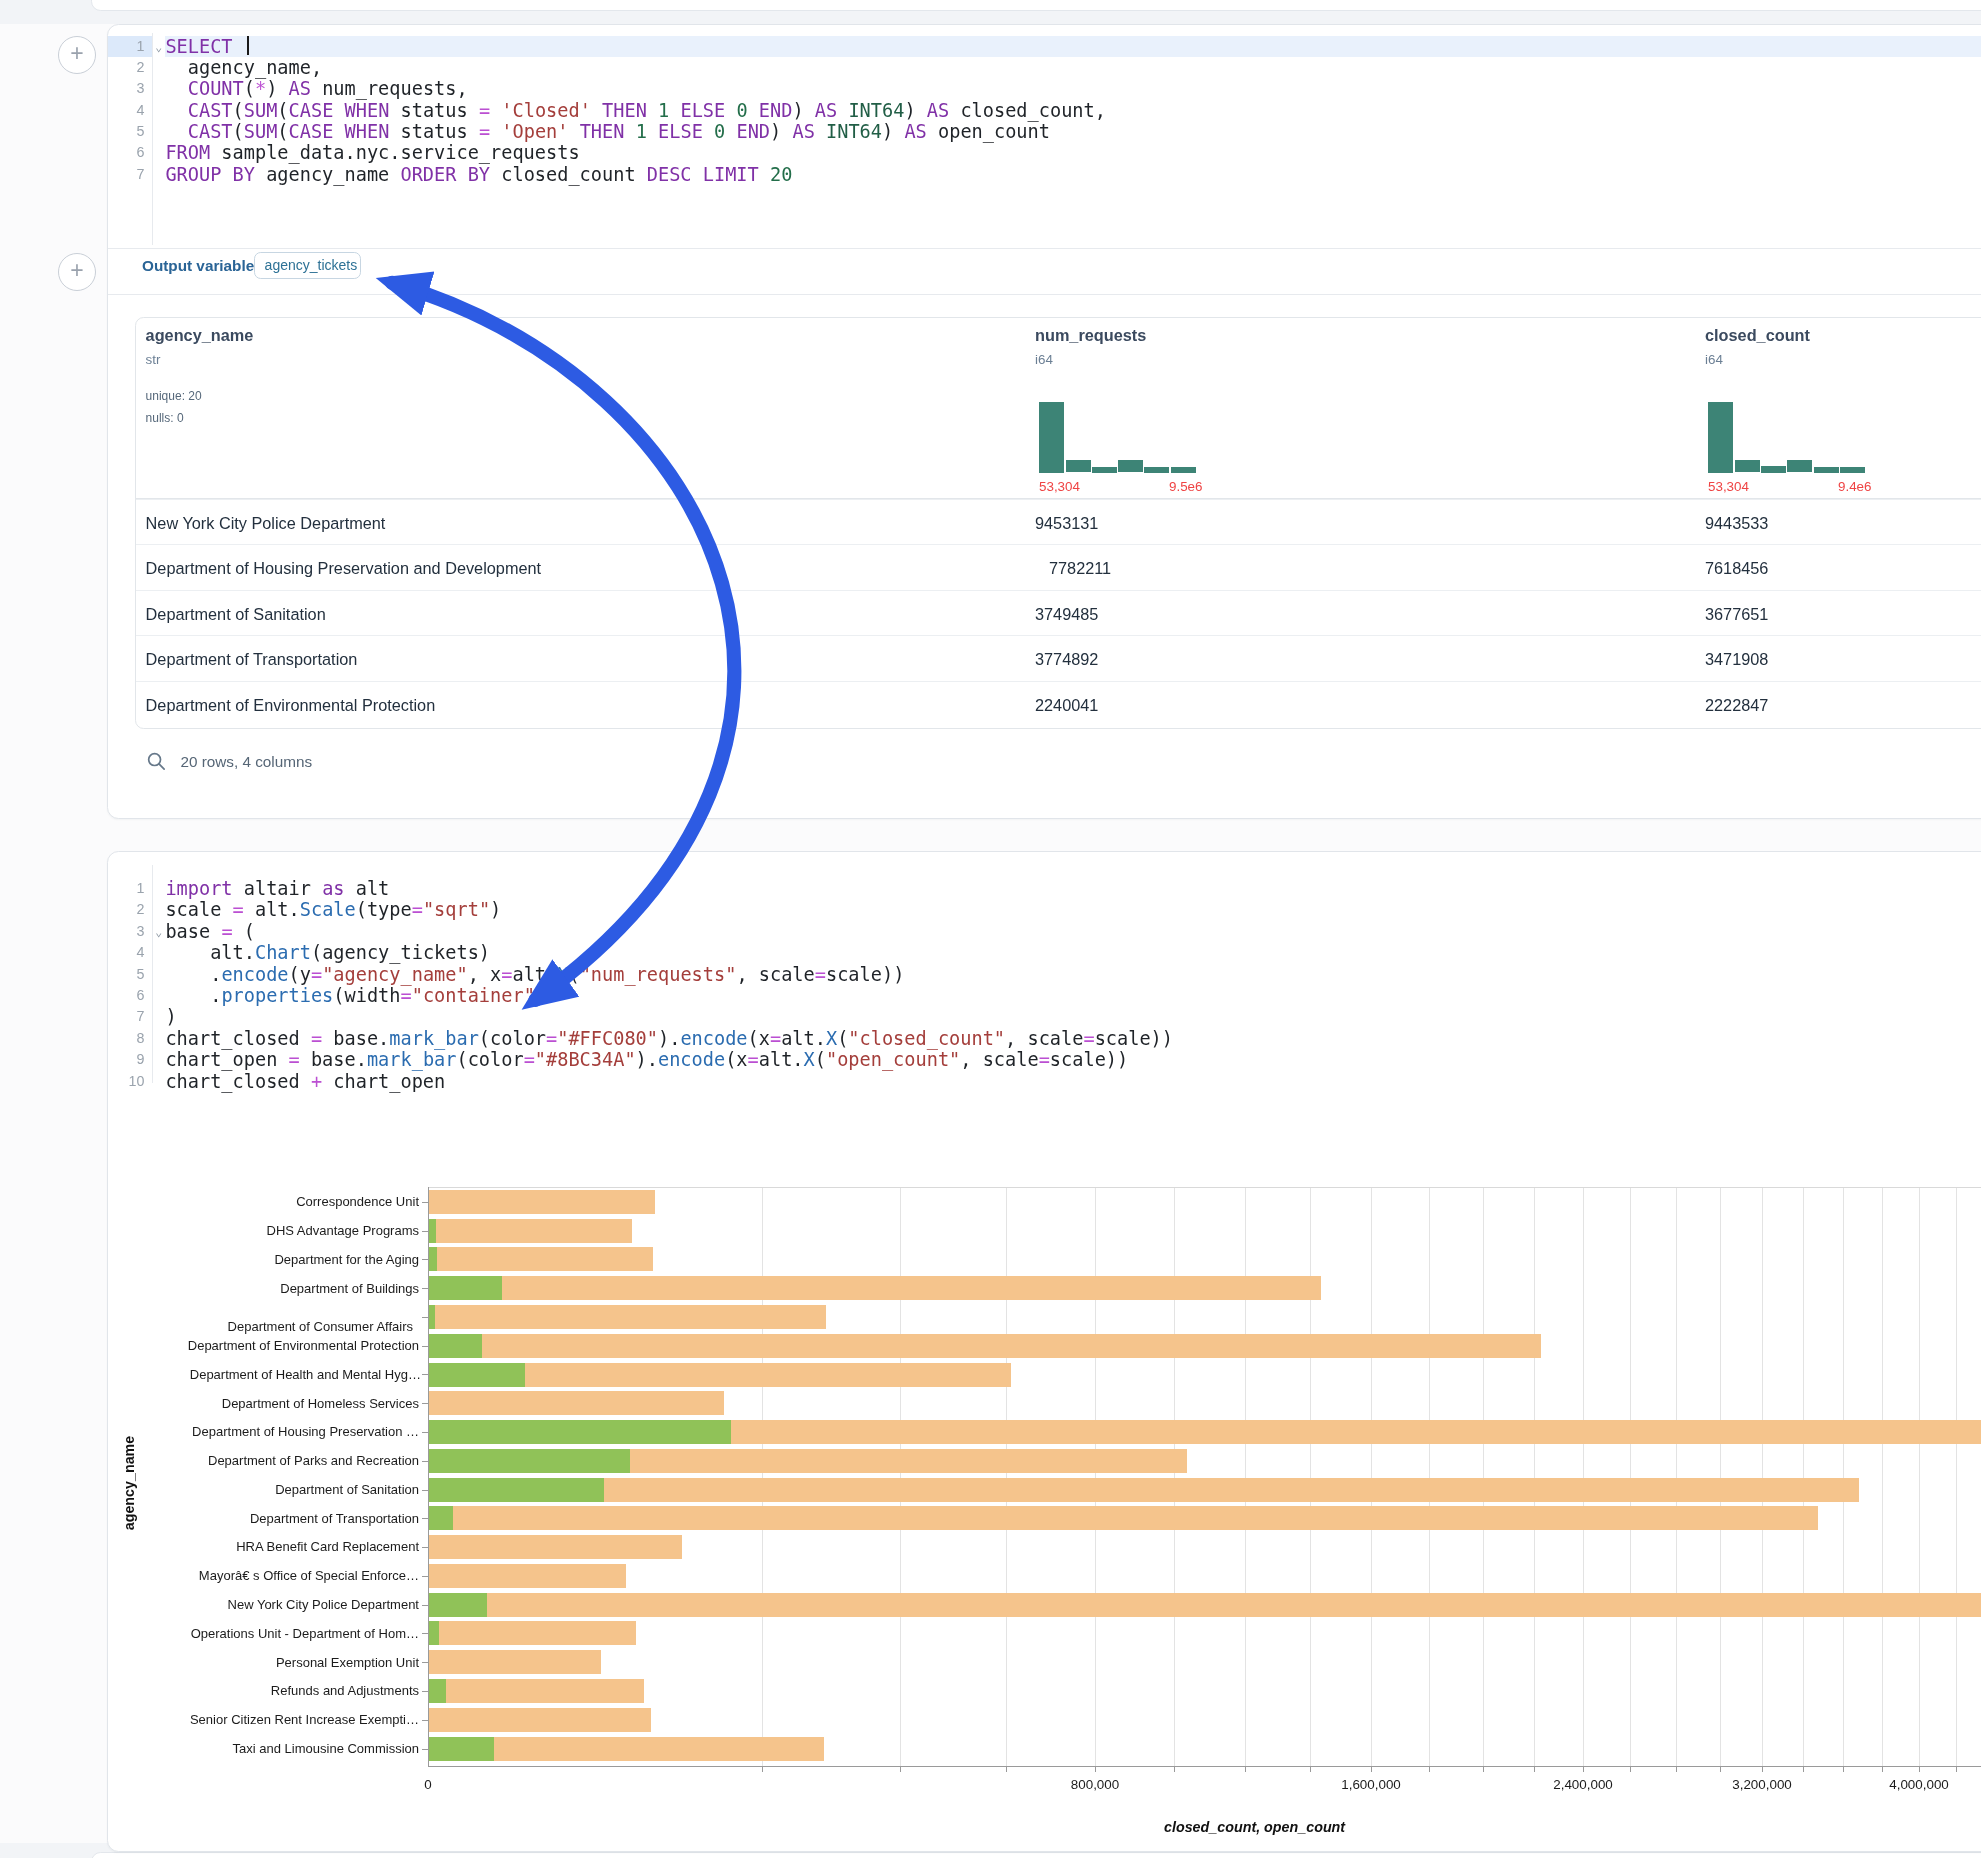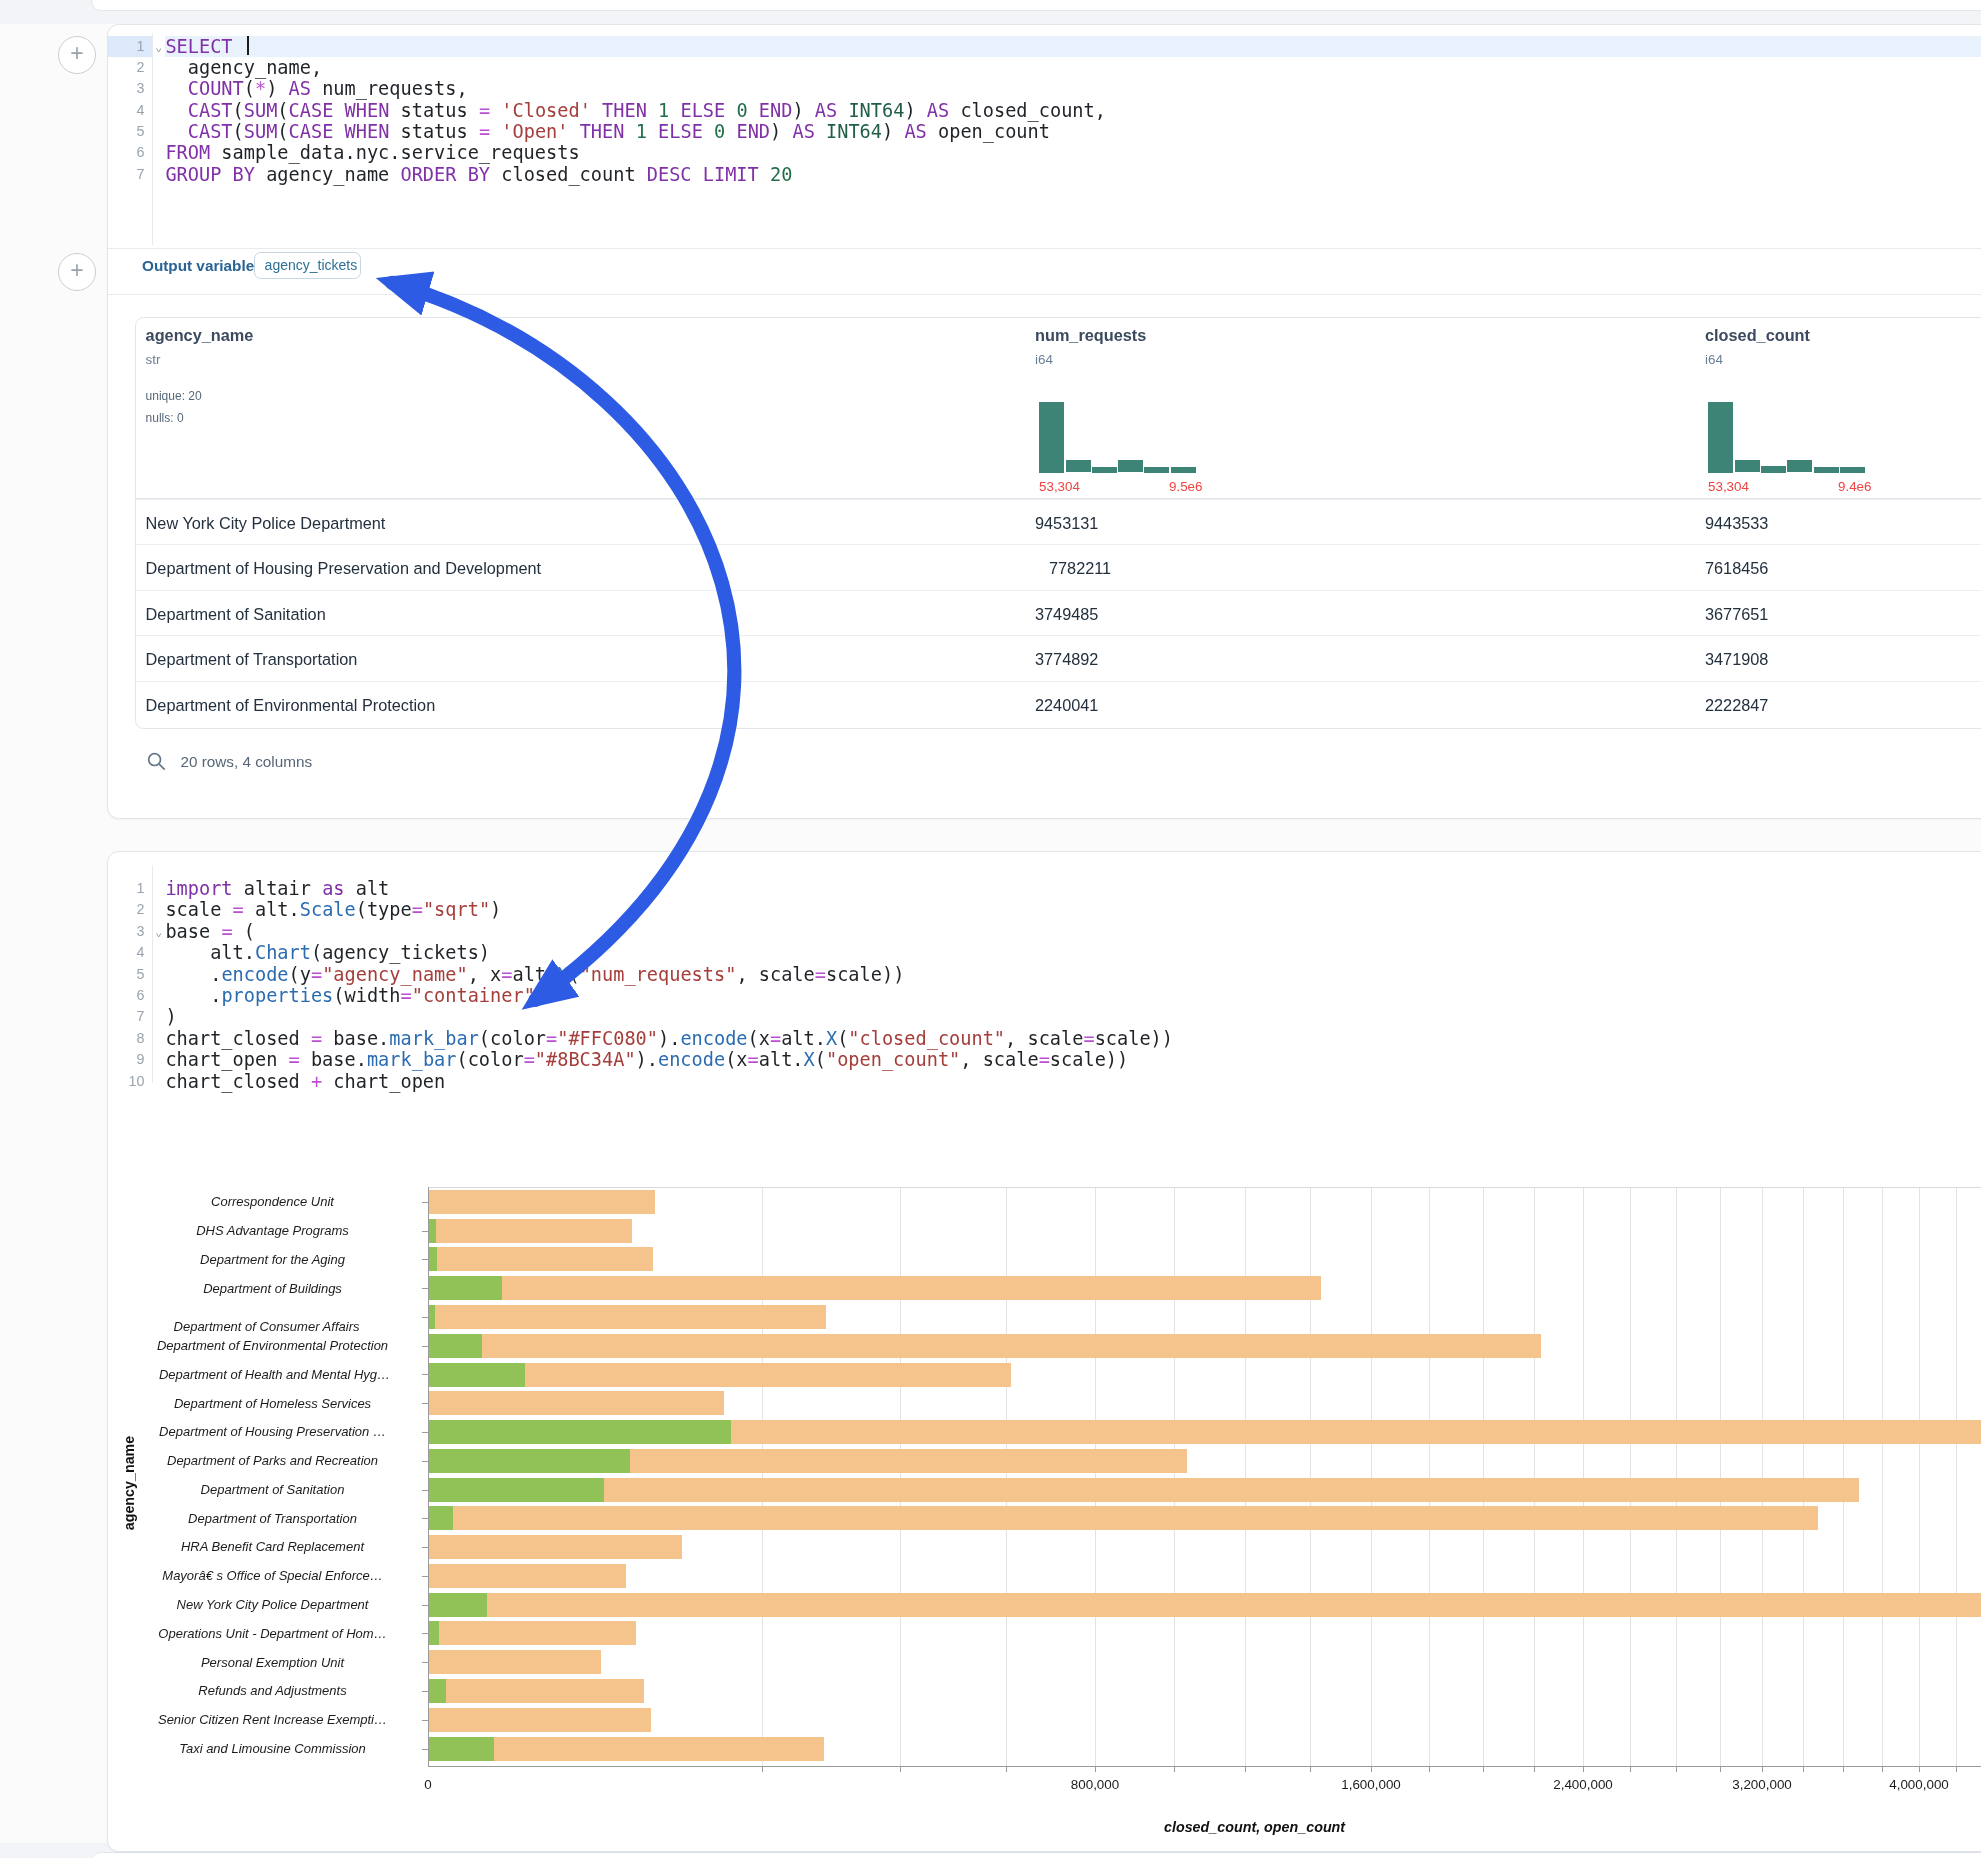--- a/index.html
+++ b/index.html
@@ -43,21 +43,21 @@
   .tfooter{position:absolute;display:flex;align-items:center;color:#566676;font-size:15.3px;}
   .tfooter svg{margin-right:13.4px;}
   
   .chart-area{position:absolute;}
   .grid{position:absolute;width:1px;background:#e3e3e3;}
   .chart-topline{position:absolute;height:1px;background:#d9d9d9;}
   .axis-line{position:absolute;height:1.4px;background:#9a9a9a;}
   .xtick{position:absolute;width:1px;height:5.7px;background:#9a9a9a;}
   .ytick{position:absolute;height:1px;width:5.7px;background:#9a9a9a;}
   .bar{position:absolute;}
-  .ylab{position:absolute;font-size:13px;color:#1c1c1c;text-align:center;white-space:nowrap;font-style:italic;}
+  .ylab{position:absolute;font-size:13px;color:#1c1c1c;text-align:right;white-space:nowrap;}
   .xlab{position:absolute;font-size:13.4px;color:#1c1c1c;transform:translateX(-50%);}
   .axis-title{position:absolute;font-size:14.3px;font-weight:bold;color:#111;}
   .arrow-overlay{position:absolute;left:0;top:0;pointer-events:none;z-index:50;}
 </style>
 </head>
 <body>
 
 <div class="page">
 
   <div class="band" style="top:0;height:24px;"></div>

